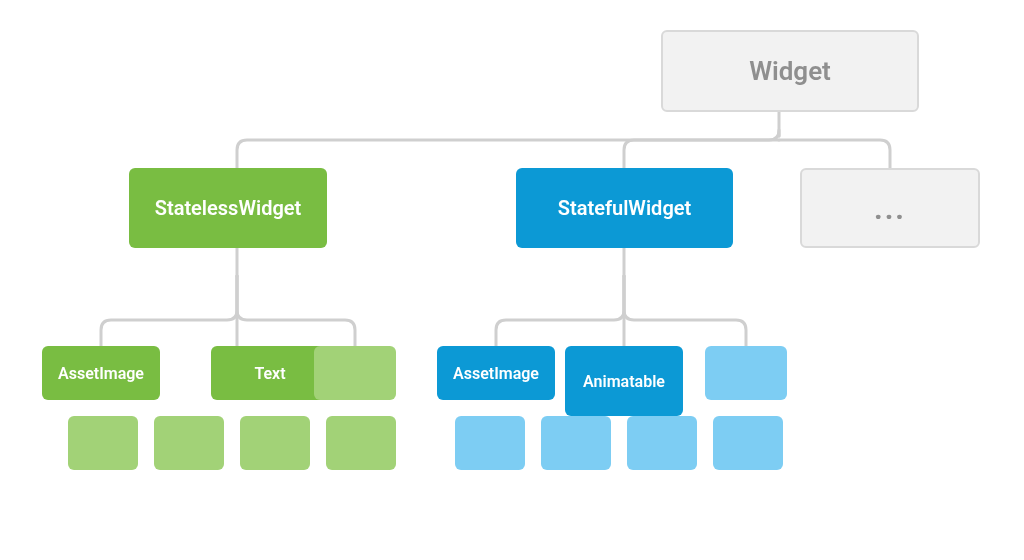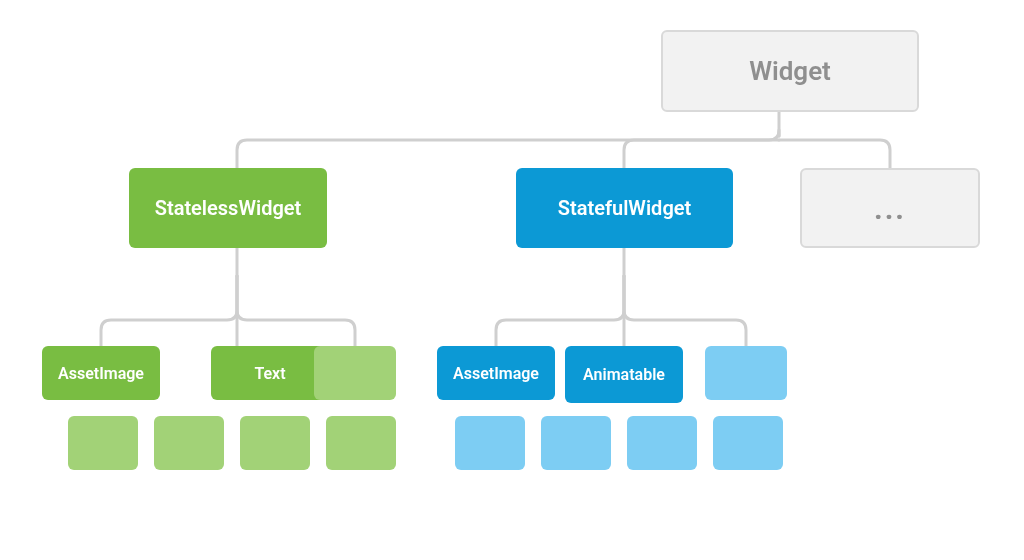--- a/index.html
+++ b/index.html
@@ -97,21 +97,21 @@
 </div>
 
 <div class="node green-light" style="left:68px; top:416px; width:70px; height:54px;"></div>
 <div class="node green-light" style="left:154px; top:416px; width:70px; height:54px;"></div>
 <div class="node green-light" style="left:240px; top:416px; width:70px; height:54px;"></div>
 <div class="node green-light" style="left:326px; top:416px; width:70px; height:54px;"></div>
 
 <div class="node blue-dark leaf" style="left:437px; top:346px; width:118px; height:54px;">
   <span>AssetImage</span>
 </div>
-<div class="node blue-dark leaf" style="left:565px; top:346px; width:118px; height:57px;">
+<div class="node blue-dark leaf" style="left:565px; top:346px; width:118px; height:70px;">
   <span>Animatable</span>
 </div>
 <div class="node blue-light leaf" style="left:705px; top:346px; width:82px; height:54px;">
   <span></span>
 </div>
 
 <div class="node blue-light" style="left:455px; top:416px; width:70px; height:54px;"></div>
 <div class="node blue-light" style="left:541px; top:416px; width:70px; height:54px;"></div>
 <div class="node blue-light" style="left:627px; top:416px; width:70px; height:54px;"></div>
 <div class="node blue-light" style="left:713px; top:416px; width:70px; height:54px;"></div>

